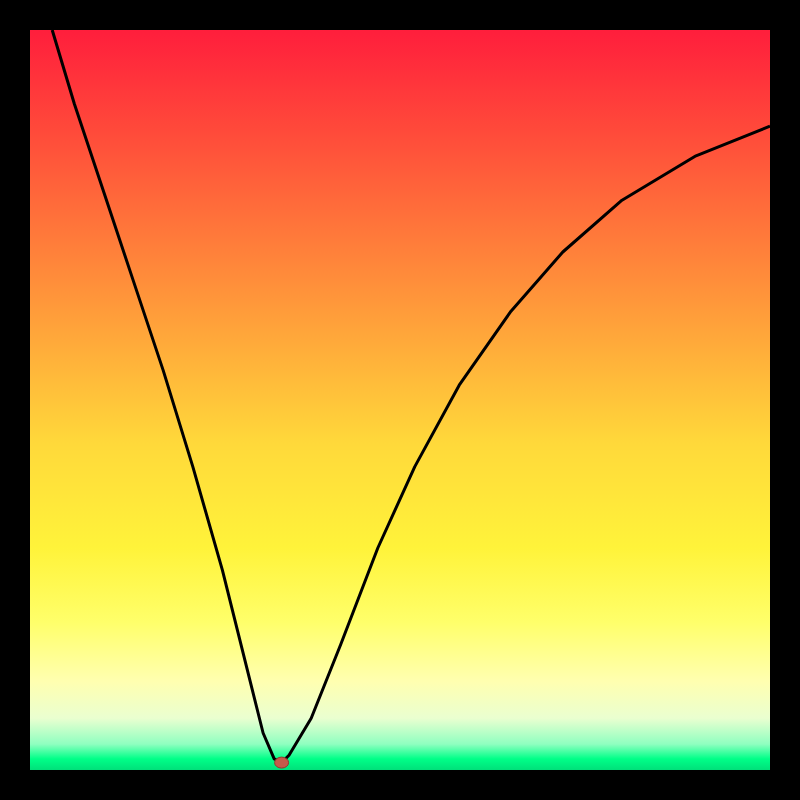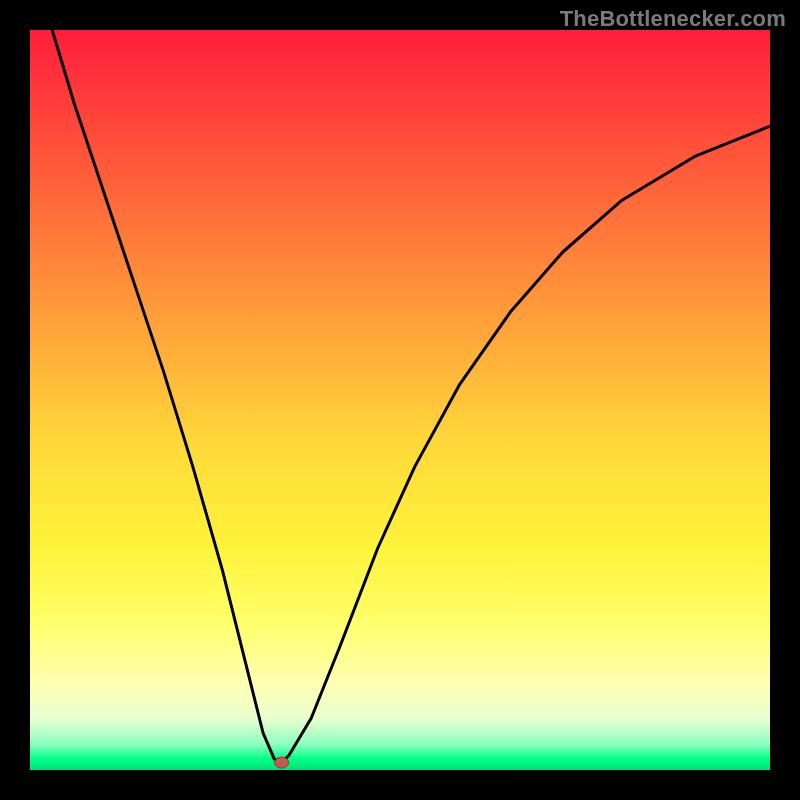--- a/index.html
+++ b/index.html
@@ -58,21 +58,20 @@
   .marker {
     fill: #c55a4a;
     stroke: #8f3a2f;
     stroke-width: 1;
   }
 </style>
 </head>
 <body>
 
 <div class="frame">
-  <div class="watermark">TheBottlenecker.com</div>
 
   <div class="plot">
     <svg viewBox="0 0 740 740" preserveAspectRatio="none">
       <path class="curve" d="M22.20 0.00 L44.40 74.00 L74.00 162.80 L103.60 251.60 L133.20 340.40 L162.80 436.60 L192.40 540.20 L207.20 599.40 L222.00 658.60 L233.10 703.00 L244.20 728.90 L251.60 732.60 L259.00 725.20 L281.20 688.20 L310.80 614.20 L347.80 518.00 L384.80 436.60 L429.20 355.20 L481.00 281.20 L532.80 222.00 L592.00 170.20 L666.00 125.80 L740.00 96.20"></path>
       <ellipse class="marker" cx="251.60" cy="732.60" rx="7" ry="5.5"></ellipse>
     </svg>
   </div>
 </div>
 
 </body></html>

